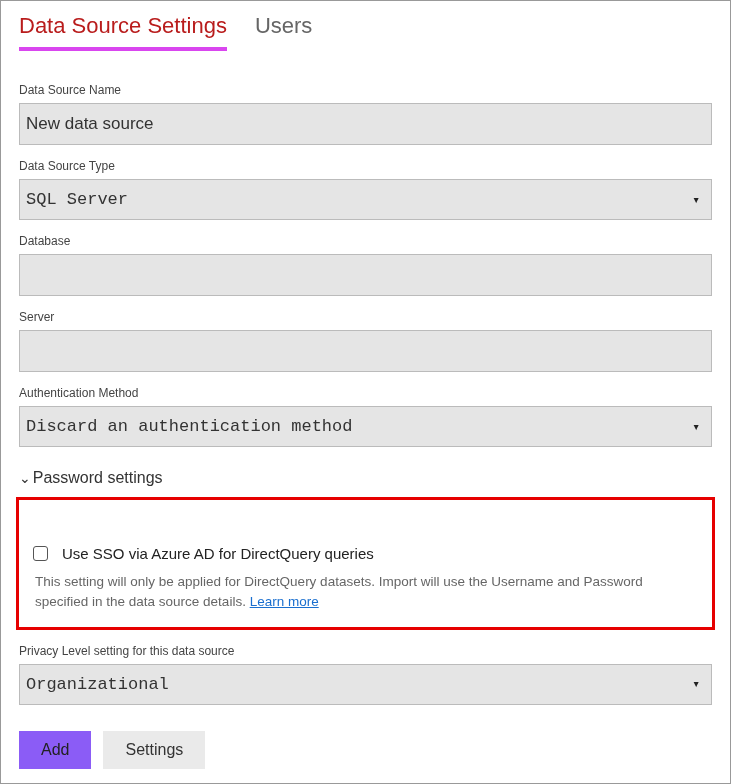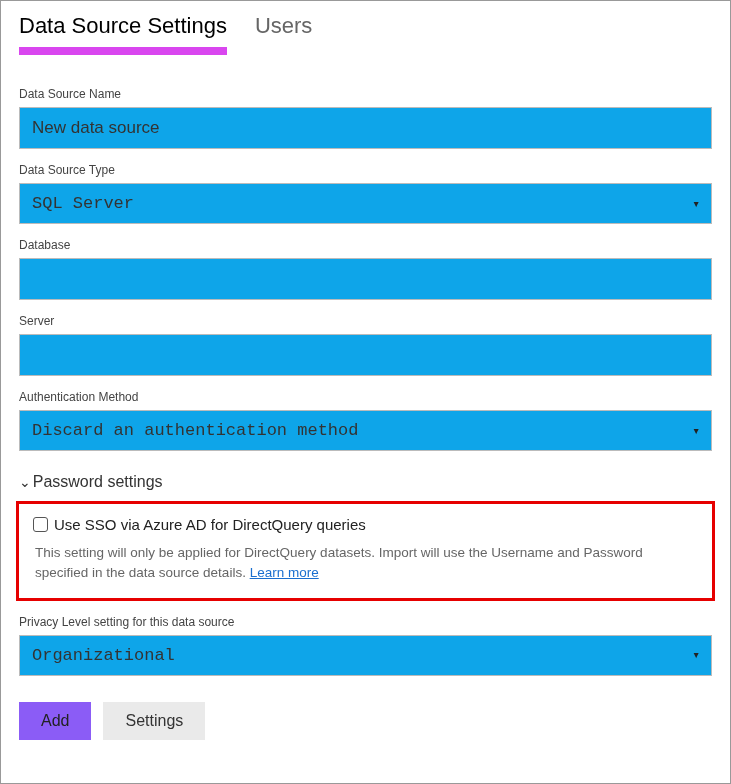--- a/index.html
+++ b/index.html
@@ -16,42 +16,42 @@
       gap: 28px;
       padding: 12px 18px 0 18px;
     }
     .tab {
       font-size: 22px;
       color: #666;
       padding-bottom: 8px;
       cursor: pointer;
     }
     .tab.active {
-      color: #000000;
-      border-bottom: 8px solid #d946ef;
+      color: #b91c1c;
+      border-bottom: 4px solid #d946ef;
     }
     .form {
       padding: 18px 18px 18px 18px;
     }
     .field-group {
       margin-top: 14px;
     }
     .field-label {
       font-size: 12px;
       color: #444;
       margin-bottom: 6px;
       display: block;
     }
     .text-input, .select-input {
       width: 100%;
       border: 1px solid #bbb;
       font-size: 17px;
-      padding: 10px 12px;
+      padding: 10px 6px;
       color: #333;
-      background: #0ea5e9;
+      background: #e5e5e5;
       font-family: inherit;
     }
     .select-wrap {
       position: relative;
       font-family: Liberation Mono, monospace;
     }
     .select-input {
       appearance: none;
       padding-right: 36px;
       cursor: pointer;
@@ -81,21 +81,22 @@
     .highlight-box {
       border: 3px solid #e60000;
       padding: 12px 14px 14px 14px;
       margin-top: 10px;
       margin-left: -3px;
       margin-right: -3px;
     }
     .checkbox-row {
       display: flex;
       align-items: center;
-      gap: 6px;
+      gap: 14px;
+      margin-top: 33px;
     }
     .checkbox {
       width: 15px;
       height: 15px;
       border: 1.5px solid #555;
       border-radius: 3px;
       background: #fff;
       cursor: pointer;
     }
     .checkbox-label {

